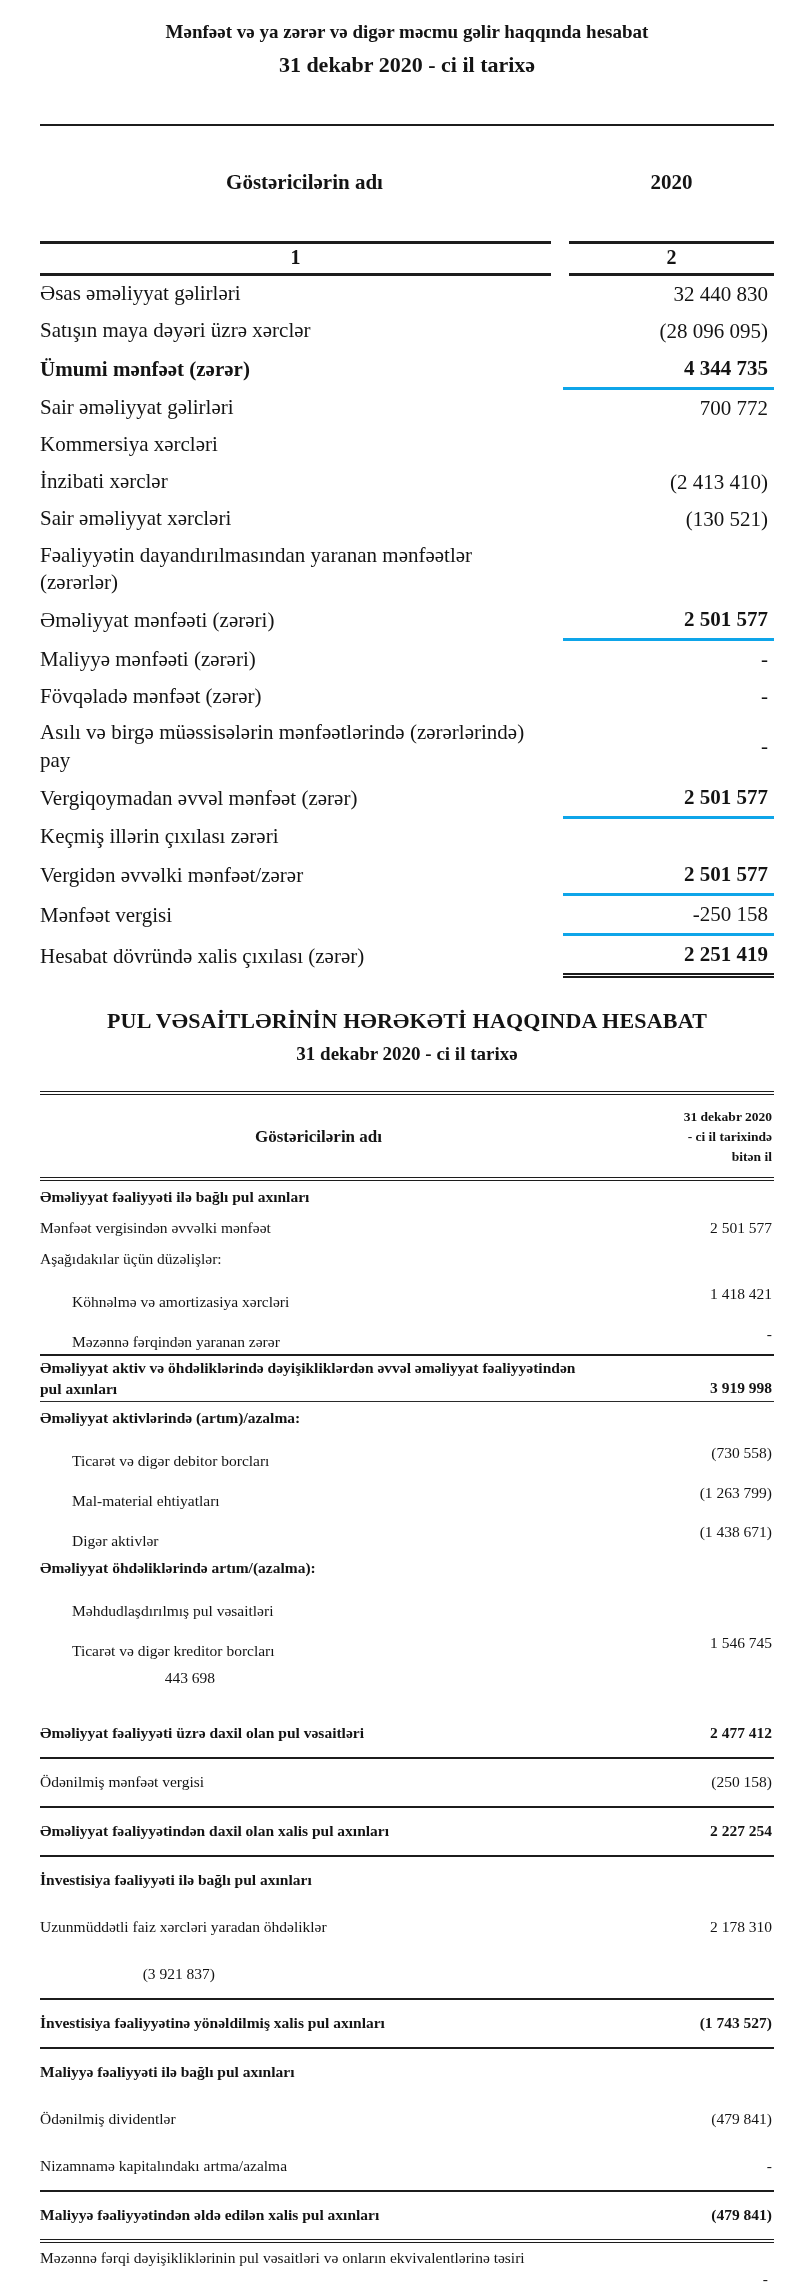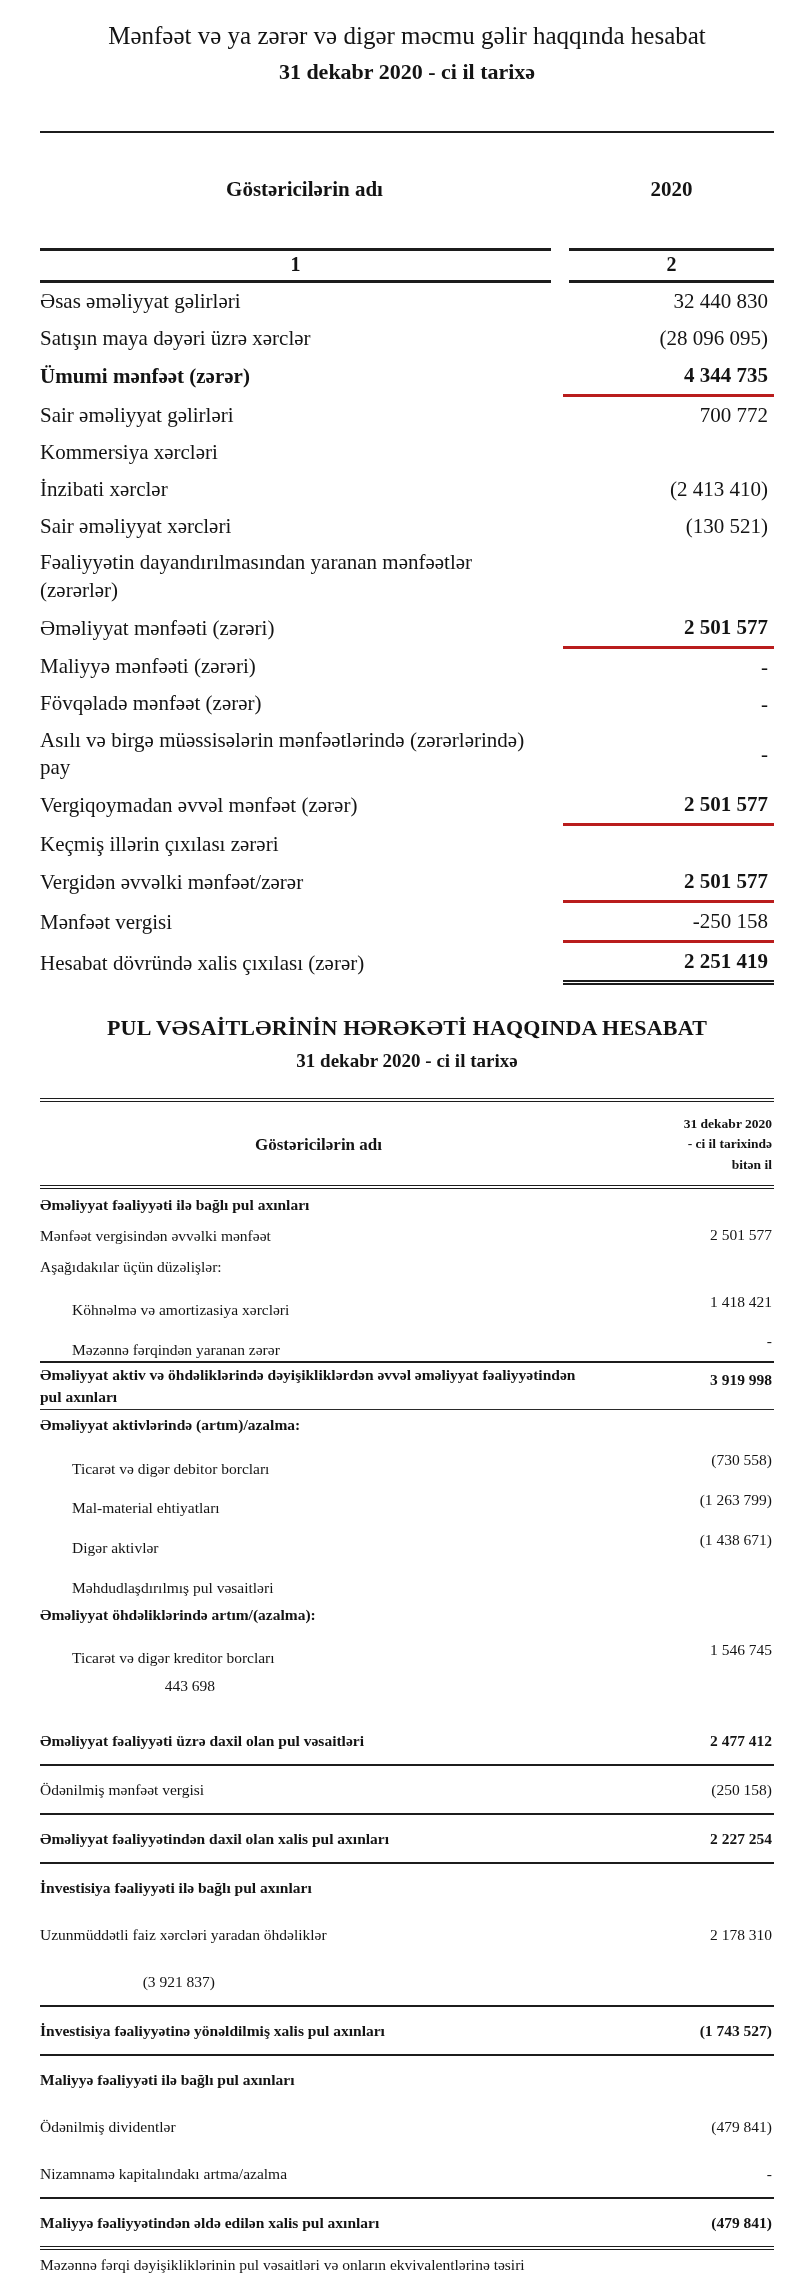--- a/index.html
+++ b/index.html
@@ -5,55 +5,55 @@
   html,body{margin:0;padding:0;background:#ffffff;}
   body{
     width:800px;
     font-family:"Liberation Serif","DejaVu Serif",serif;
     color:#141414;
     -webkit-font-smoothing:antialiased;
   }
   .page{padding:10px 26px 0 40px;}
 
   
-  .t1-title{font-size:25px;font-weight:normal;text-align:center;margin:10px 0 0;line-height:1.25;}
+  .t1-title{font-size:19px;font-weight:bold;text-align:center;margin:10px 0 0;line-height:1.25;}
   .t1-sub{font-size:22px;font-weight:bold;text-align:center;margin:8px 0 0;}
   .rule{border:0;border-top:2px solid #1c1c1c;margin:46px 0 0;}
   .t1-header{display:flex;margin-top:44px;font-weight:bold;font-size:21px;align-items:center;}
   .t1-header .hname{flex:1;text-align:center;}
   .t1-header .hyear{width:205px;text-align:center;}
   .t1-band{display:flex;gap:18px;margin-top:46px;font-weight:bold;font-size:20px;}
   .t1-band .cell{border-top:3px solid #1c1c1c;border-bottom:3px solid #1c1c1c;text-align:center;padding:2px 0 4px;}
   .t1-band .c1{flex:1;}
   .t1-band .c2{width:205px;}
   .t1-rows{font-size:21px;}
   .t1-row{display:flex;}
   .t1-row .lbl{flex:1;padding:4px 10px 4px 0;line-height:1.32;display:flex;align-items:center;}
   .t1-row .val{width:205px;text-align:right;padding-right:6px;display:flex;align-items:center;justify-content:flex-end;min-height:37px;}
   .t1-row{min-height:37px;}
-  .vu-single{border-bottom:3px solid #b91c1c;}
+  .vu-single{border-bottom:3px solid #0ea5e9;}
   .vu-double{border-bottom:5px double #1c1c1c;}
   .b{font-weight:bold;}
 
   
   .t2-title{font-size:22px;font-weight:bold;text-align:center;margin:30px 0 0;letter-spacing:.2px;}
   .t2-sub{font-size:19px;font-weight:bold;text-align:center;margin:9px 0 0;}
   .t2{margin-top:26px;border-top:4px double #1c1c1c;border-bottom:3px solid #1c1c1c;}
   .t2-header{display:flex;border-bottom:4px double #1c1c1c;padding:12px 0 10px;align-items:center;}
   .t2-header .hname{flex:1;text-align:center;font-weight:bold;font-size:17px;}
   .t2-header .hperiod{width:175px;text-align:right;font-weight:bold;font-size:13.5px;line-height:1.5;padding-right:2px;}
   .t2-rows{font-size:15.5px;}
   .t2-row{display:flex;align-items:center;min-height:29px;padding:1px 0;}
   .t2-row .lbl{flex:1;padding-right:8px;line-height:1.4;}
   .t2-row .lbl.ind{padding-left:32px;margin-top:16px;}
   .t2-row .val{width:175px;text-align:right;padding-right:2px;}
   .t2-row.pad{min-height:45px;}
   .t2-row.gap{margin-top:16px;}
   .t2-row.tl{align-items:flex-end;}
-  .t2-row.tl .val{padding-bottom:19px;}
+  .t2-row.tl .val{padding-bottom:3px;}
   .bt-thick{border-top:2.5px solid #1c1c1c;}
   .bt-thin{border-top:1.5px solid #2a2a2a;}
   .bt-double{border-top:4px double #1c1c1c;}
   .t2-row.nl{display:block;padding:4px 0 3px;}
   .t2-row.nl .lbl{padding:3px 0 2px;}
   .t2-row.nl .val{display:block;width:auto;text-align:right;padding:2px 6px 6px 0;}
 </style>
 </head>
 <body>
 
@@ -195,25 +195,25 @@
           </div>
           <div class="t2-row">
             <span class="lbl ind">Mal-material ehtiyatları</span>
             <span class="val">(1 263 799)</span>
           </div>
           <div class="t2-row">
             <span class="lbl ind">Digər aktivlər</span>
             <span class="val">(1 438 671)</span>
           </div>
           <div class="t2-row">
+            <span class="lbl b">Əməliyyat öhdəliklərində artım/(azalma):</span>
+            <span class="val"></span>
+          </div>
+          <div class="t2-row">
             <span class="lbl ind">Məhdudlaşdırılmış pul vəsaitləri</span>
-            <span class="val"></span>
-          </div>
-          <div class="t2-row">
-            <span class="lbl b">Əməliyyat öhdəliklərində artım/(azalma):</span>
             <span class="val"></span>
           </div>
           <div class="t2-row">
             <span class="lbl ind">Ticarət və digər kreditor borcları</span>
             <span class="val">1 546 745</span>
           </div>
           <div class="t2-row">
             <span class="val">443 698</span>
           </div>
           <div class="t2-row pad gap">

